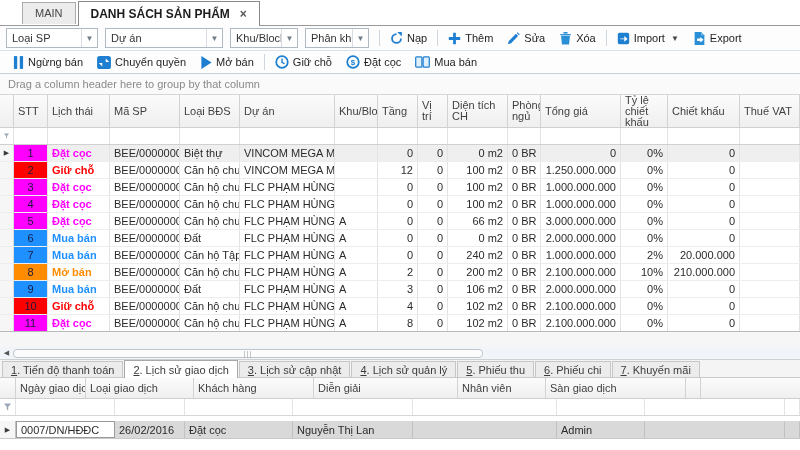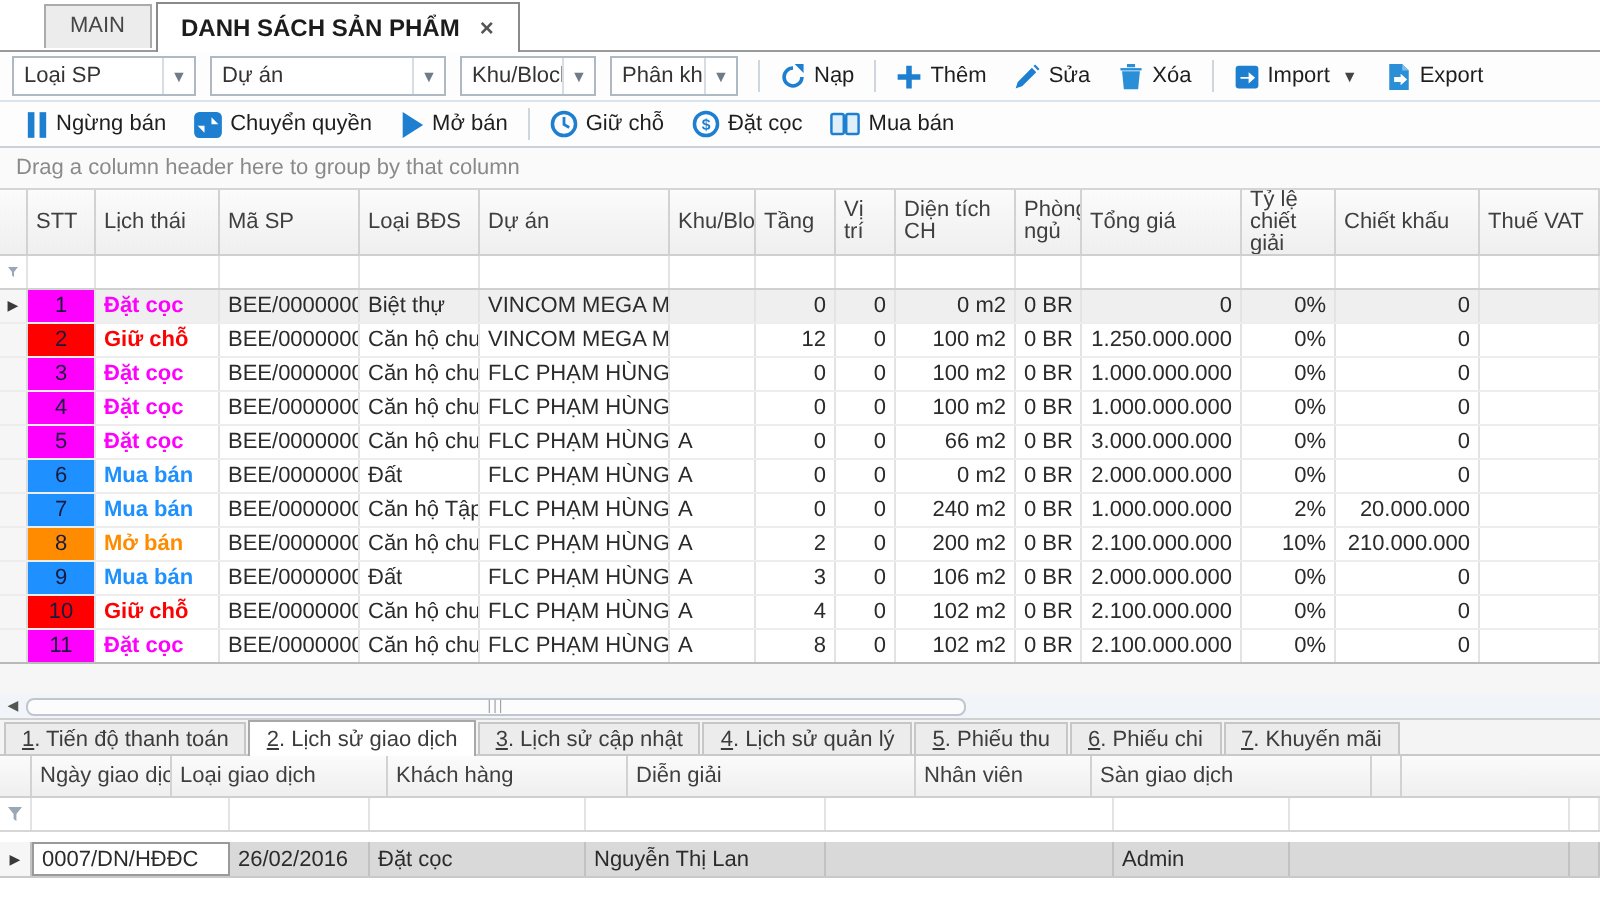--- a/index.html
+++ b/index.html
@@ -206,21 +206,21 @@
         <div class="gcell " style="width: 62px; flex: 0 0 62px;">Lịch thái</div>
         <div class="gcell " style="width: 70px; flex: 0 0 70px;">Mã SP</div>
         <div class="gcell " style="width: 60px; flex: 0 0 60px;">Loại BĐS</div>
         <div class="gcell " style="width: 95px; flex: 0 0 95px;">Dự án</div>
         <div class="gcell " style="width: 43px; flex: 0 0 43px;">Khu/Block</div>
         <div class="gcell " style="width: 40px; flex: 0 0 40px;">Tầng</div>
         <div class="gcell " style="width: 30px; flex: 0 0 30px;">Vị trí</div>
         <div class="gcell " style="width: 60px; flex: 0 0 60px;">Diện tích CH</div>
         <div class="gcell " style="width: 33px; flex: 0 0 33px;">Phòng ngủ</div>
         <div class="gcell " style="width: 80px; flex: 0 0 80px;">Tổng giá</div>
-        <div class="gcell " style="width: 47px; flex: 0 0 47px;">Tỷ lệ chiết giải</div>
+        <div class="gcell " style="width: 47px; flex: 0 0 47px;">Tỷ lệ chiết khấu</div>
         <div class="gcell " style="width: 72px; flex: 0 0 72px;">Chiết khấu</div>
         <div class="gcell " style="width: 60px; flex: 0 0 60px;">Thuế VAT</div>
       </div>
     <div class="grow gfilter" id="g-filter">
         <div class="gcell cell-c" style="width: 14px; flex: 0 0 14px;">
           <svg width="8" height="8" viewBox="0 0 10 10">
             <path d="M0 0h10L6 5v5L4 8.5V5z" fill="#9aa7b5"></path>
           </svg>
         </div>
         <div class="gcell " style="width: 34px; flex: 0 0 34px;"></div>

